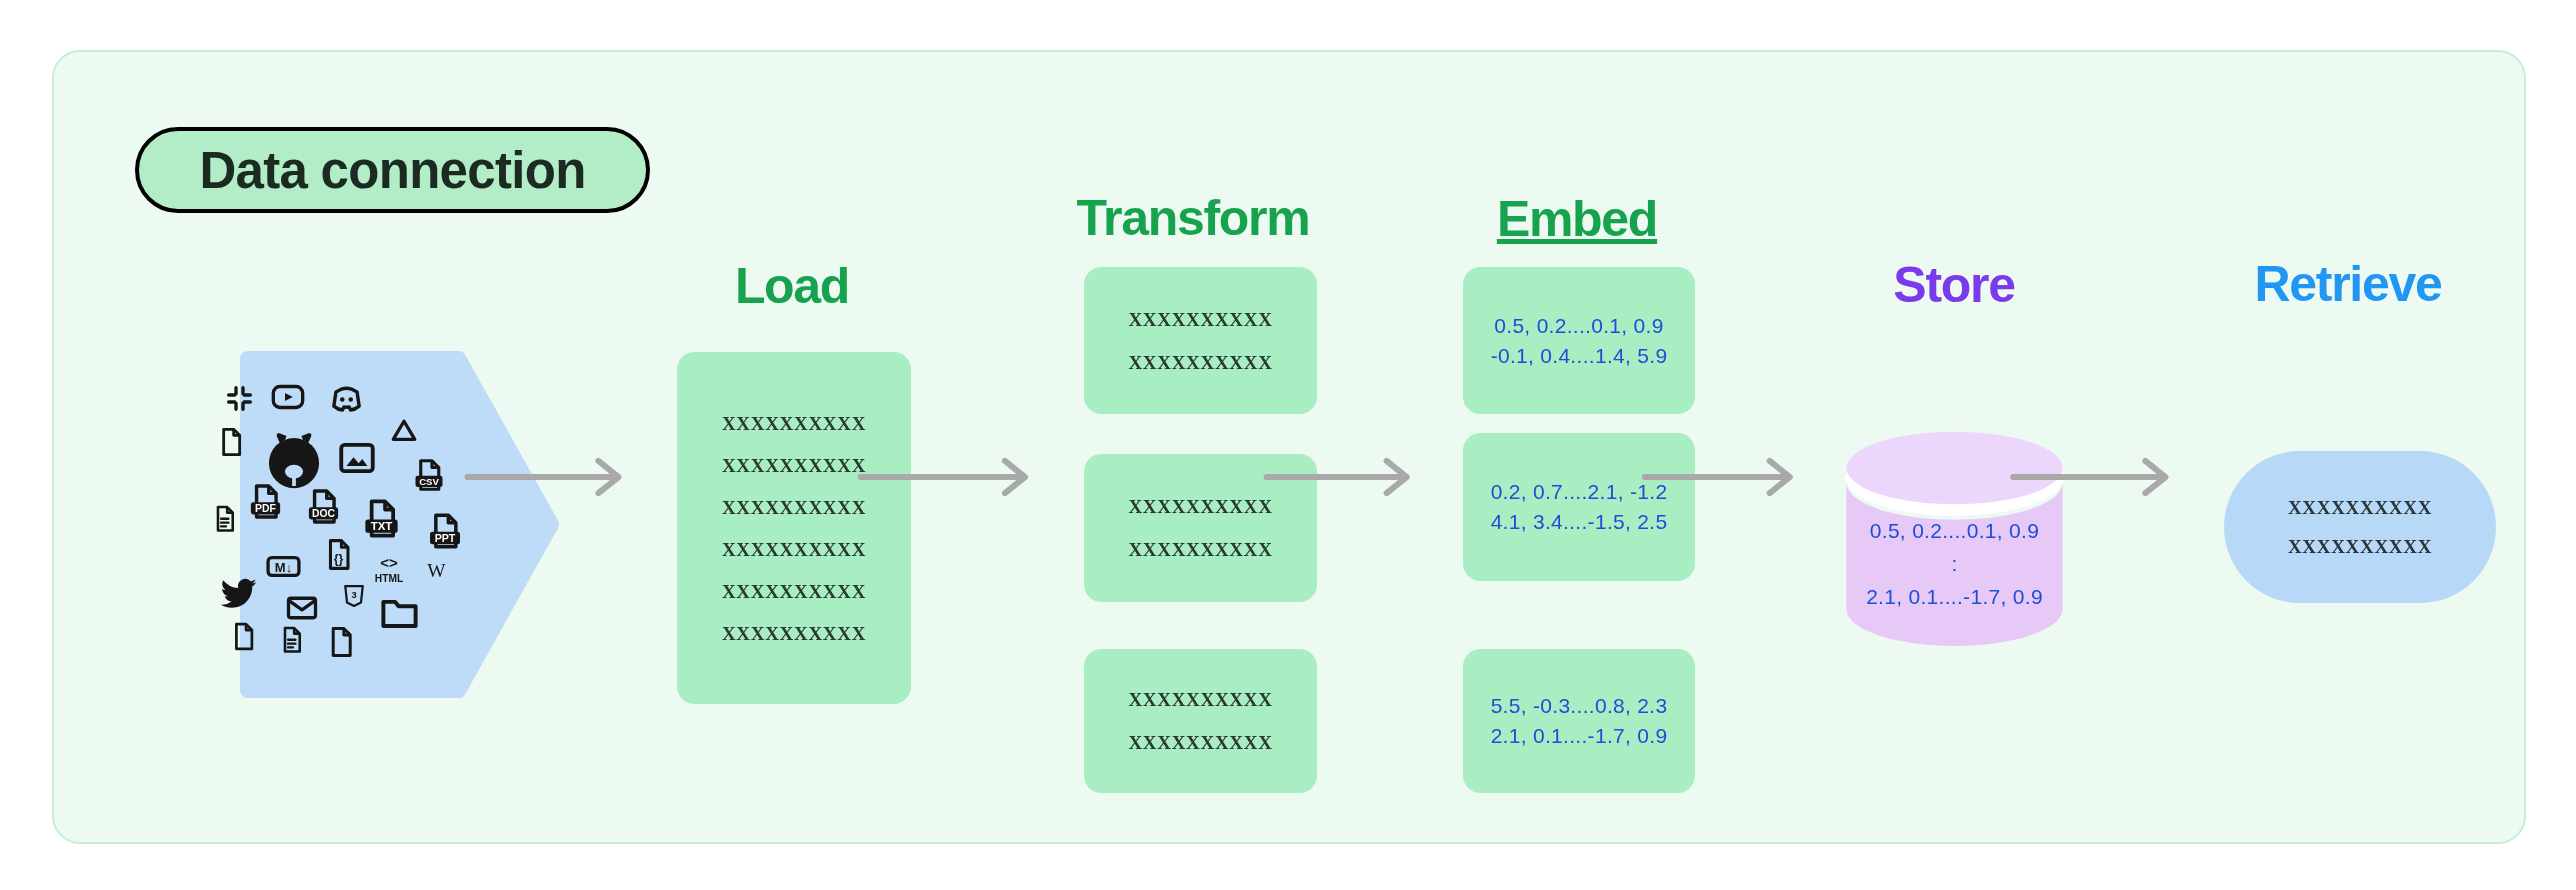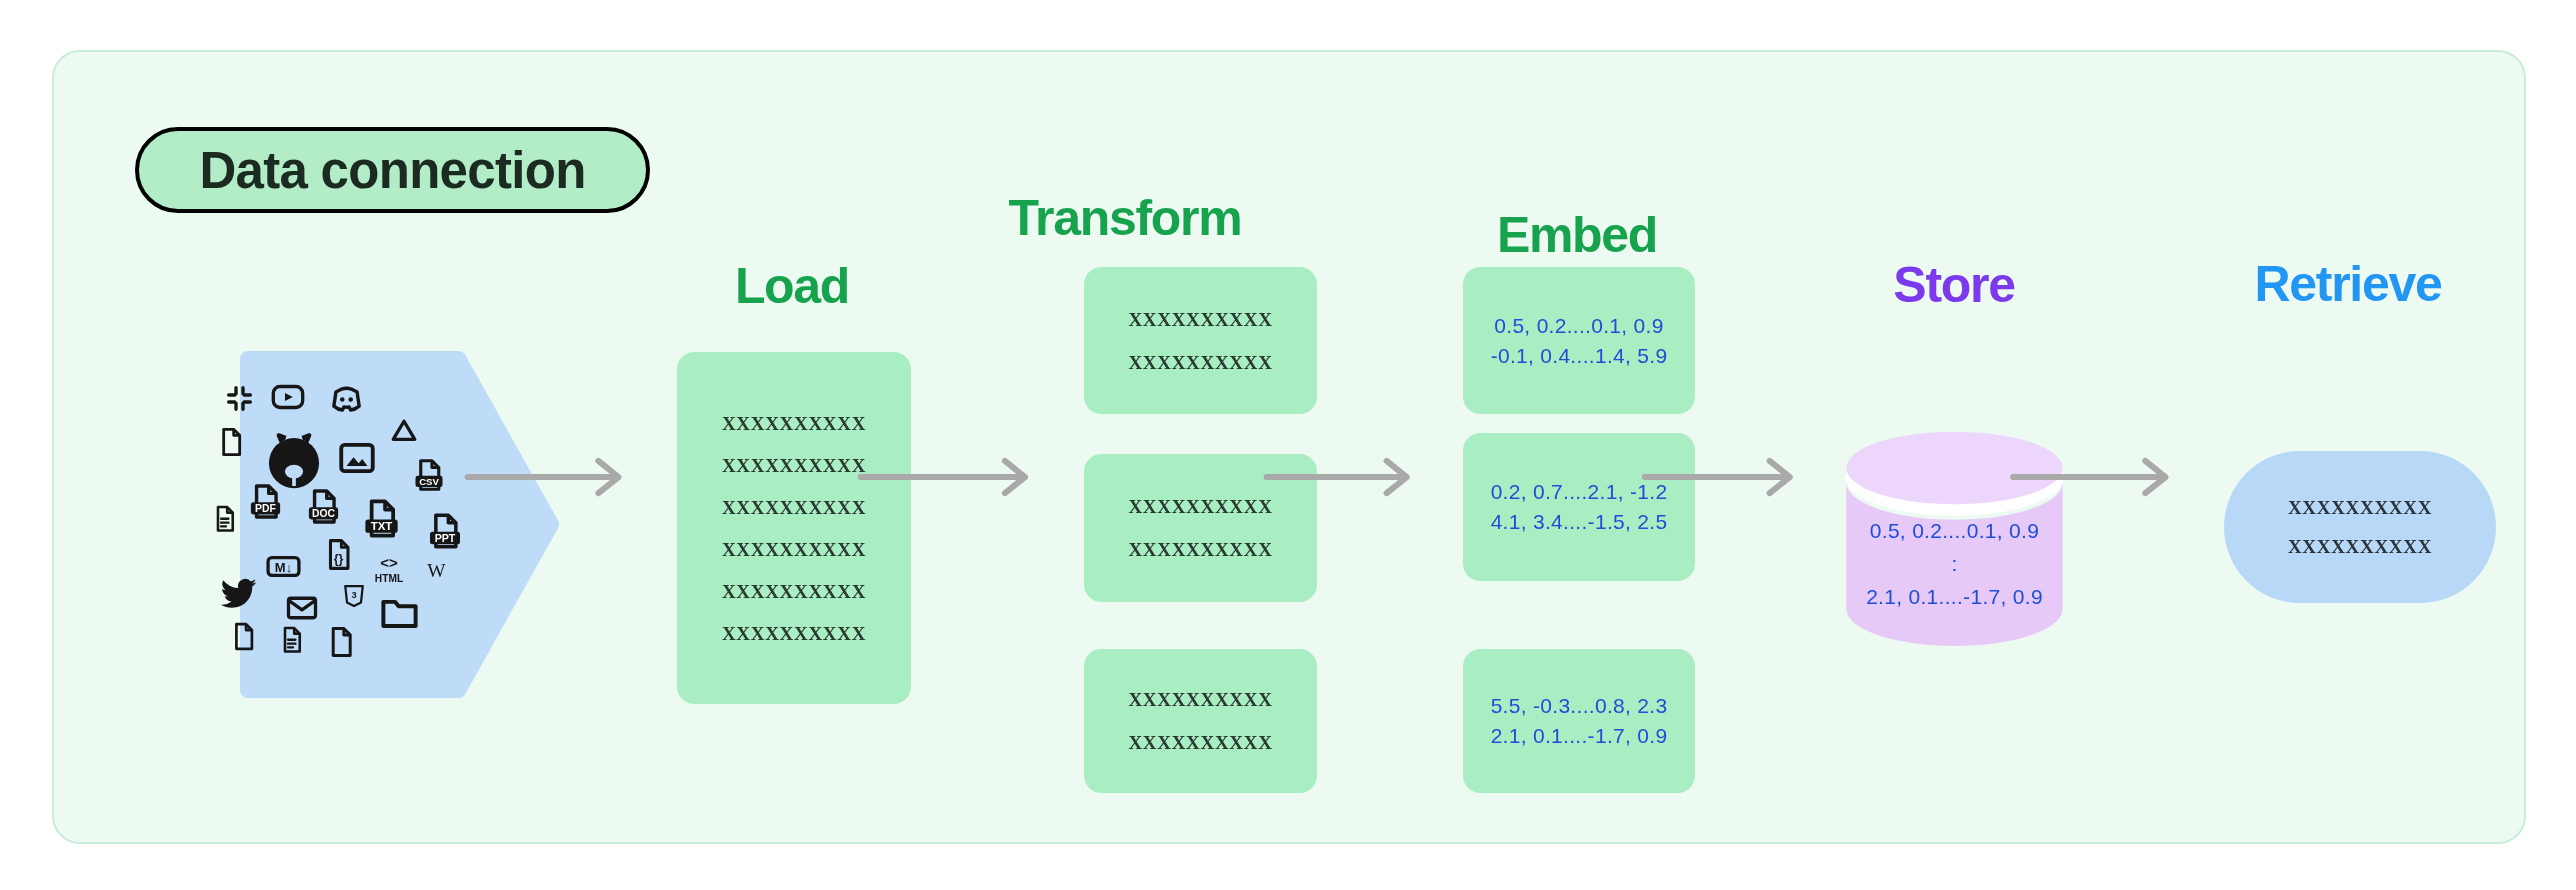--- a/index.html
+++ b/index.html
@@ -91,22 +91,22 @@
 </svg>
 
 <div class="canvas">
   <div class="container">
 
     <div class="badge">
       <span>Data connection</span>
     </div>
 
     <div class="hdr green" style="left:738px;top:205px;">Load</div>
-    <div class="hdr green" style="left:1071px;top:137px;text-align:right;">Transform</div>
-    <div class="hdr green" style="left:1523px;top:154px;">Embed</div>
+    <div class="hdr green" style="left:1139px;top:137px;text-align:right;">Transform</div>
+    <div class="hdr green" style="left:1523px;top:138px;text-decoration:underline;">Embed</div>
     <div class="hdr purple" style="left:1900px;top:204px;">Store</div>
     <div class="hdr blue" style="left:2294px;top:203px;">Retrieve</div>
 
     <div class="pent">
       <svg viewBox="0 0 475 517">
         <path d="M12 12 H325 L463 258 L325 505 H12 Z" fill="#bedcf8" stroke="#bedcf8" stroke-width="24" stroke-linejoin="round"></path>
       </svg>
       <span class="icn" style="left:25.5px;top:32px;width:31px;height:31px">
           <svg viewBox="0 0 24 24">
             <use href="#i-slack"></use>

